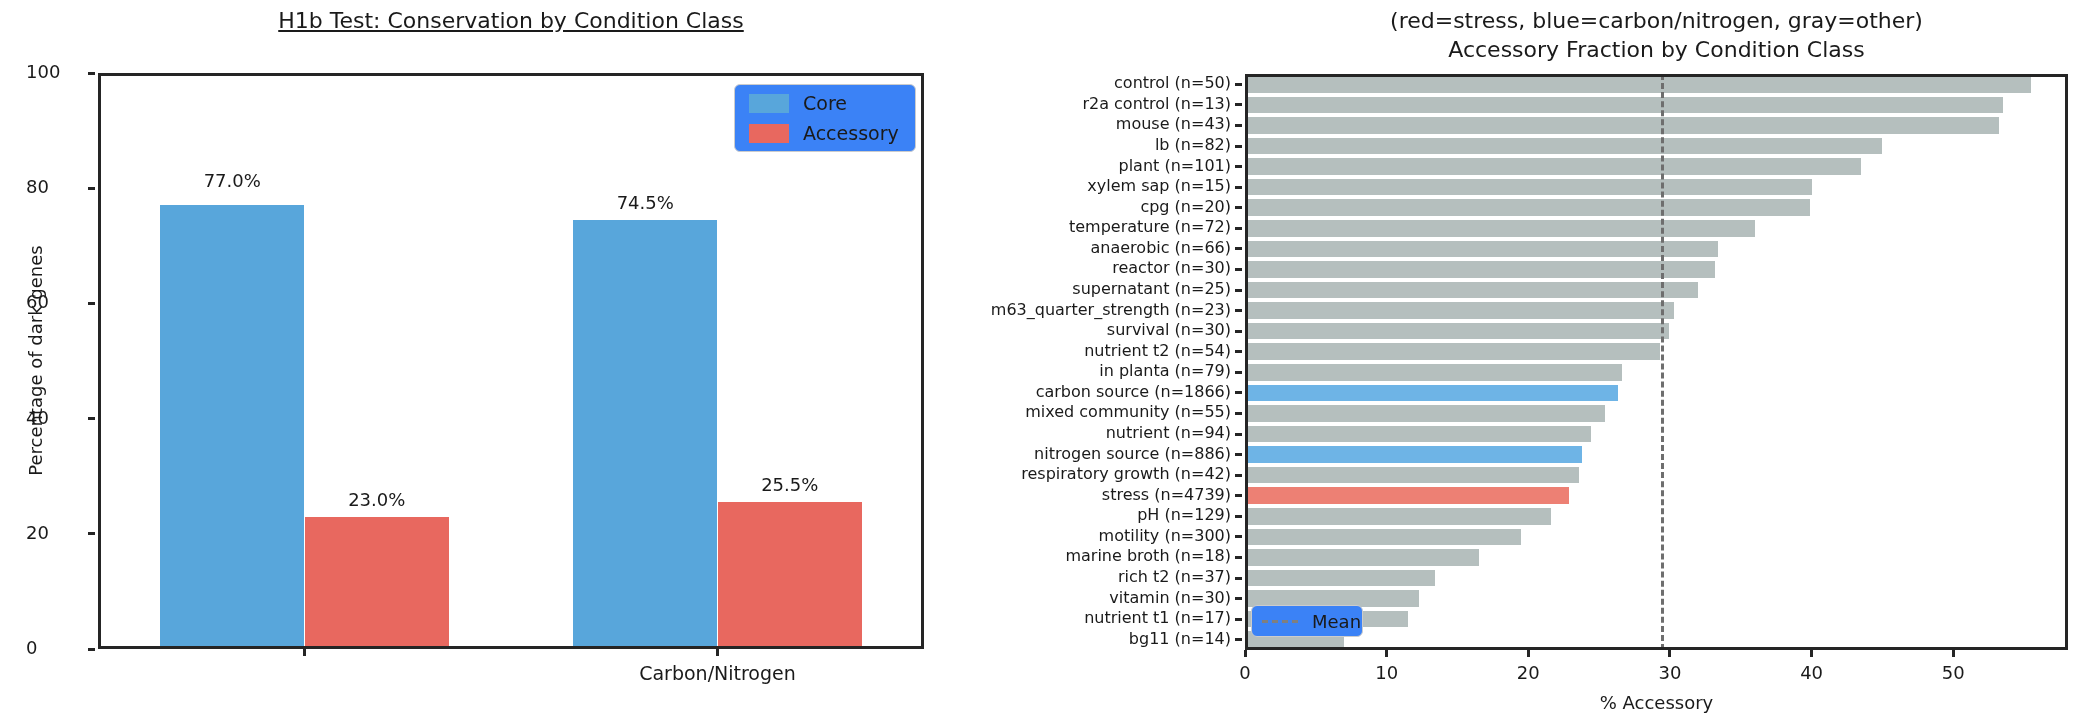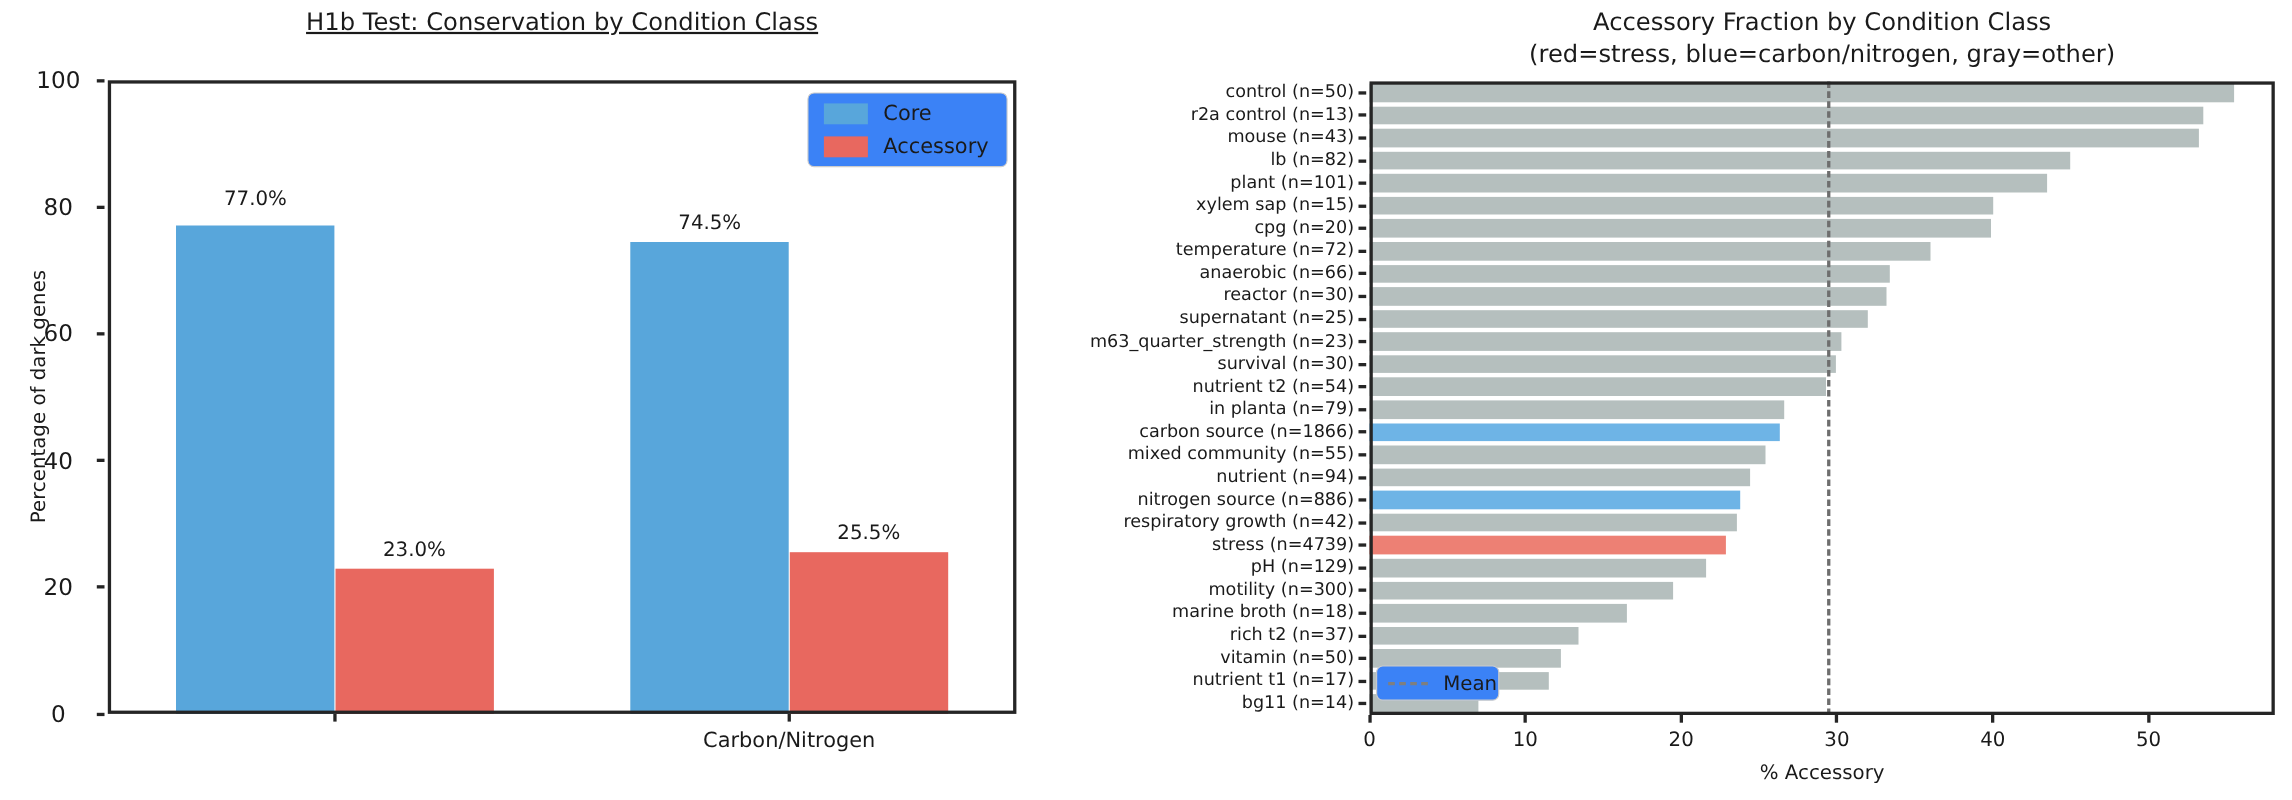--- a/index.html
+++ b/index.html
@@ -4,21 +4,21 @@
 <style>
   html,body{margin:0;padding:0;background:#ffffff;}
   .fig{position:relative;width:2084px;height:727px;background:#ffffff;
        font-family:"DejaVu Sans","Liberation Sans",sans-serif;color:#1a1a1a;overflow:hidden;}
   .title-block{position:absolute;text-align:center;font-size:22px;line-height:29px;color:#1a1a1a;}
   .plot{position:absolute;}
   .frame{position:absolute;inset:0;border:3px solid #252525;pointer-events:none;z-index:6;}
   .bar{position:absolute;z-index:2;}
   .ytick-mark{position:absolute;width:7px;height:3px;background:#252525;z-index:5;}
   .xtick-mark{position:absolute;width:3px;height:7px;background:#252525;z-index:5;}
-  .ytick-label{position:absolute;text-align:center;font-size:21px;}
+  .ytick-label{position:absolute;text-align:left;font-size:18px;}
   .cat-label{position:absolute;text-align:right;font-size:16px;white-space:nowrap;}
   .xtick-label{position:absolute;text-align:center;font-size:18px;}
   .xcat-label{position:absolute;text-align:center;font-size:19px;}
   .bar-value-label{position:absolute;text-align:center;font-size:18px;z-index:3;}
   .axis-label{position:absolute;font-size:18px;text-align:center;}
   .ylabel-rot{transform:rotate(-90deg);transform-origin:center center;white-space:nowrap;}
   .legend-box{position:absolute;background:#3b82f6;border:1.5px solid #cccccc;border-radius:6px;
               z-index:8;display:flex;flex-direction:column;justify-content:center;gap:8px;padding:10px 14px;box-sizing:border-box;}
   .legend-entry{display:flex;align-items:center;gap:14px;}
   .legend-swatch{width:40px;height:19px;flex:0 0 auto;}
@@ -70,22 +70,22 @@
         <div class="bar-value-label" style="left: 487.225px; top: 118.88px; width: 120px;">74.5%</div>
         <div class="bar" style="left: 206.5px; top: 443.52px; width: 144.55px; height: 132.48px; background: rgb(232, 104, 95);"></div>
         <div class="bar-value-label" style="left: 218.775px; top: 415.52px; width: 120px;">23.0%</div>
         <div class="bar" style="left: 619.5px; top: 429.12px; width: 144.55px; height: 146.88px; background: rgb(232, 104, 95);"></div>
         <div class="bar-value-label" style="left: 631.775px; top: 401.12px; width: 120px;">25.5%</div>
       </div>
   </section>
 
   <section>
     <div class="title-block" style="left:1245px;top:6px;width:823px;">
+      <div>(red=stress, blue=carbon/nitrogen, gray=other)</div>
       <div>Accessory Fraction by Condition Class</div>
-      <div>(red=stress, blue=carbon/nitrogen, gray=other)</div>
     </div>
     <div class="axis-label" style="left:1245px;top:692px;width:823px;">% Accessory</div>
     <div class="plot" id="plot2" style="left:1245px;top:74px;width:823px;height:576px;">
       <div class="frame"></div>
       <div class="mean-line" id="meanline" style="left: 416.458px; border-left-color: rgb(110, 110, 110);"></div>
       <div class="legend-box" style="left:6px;top:531px;width:112px;height:32px;padding:4px 10px;">
         <div class="legend-entry">
           <span class="legend-dash"></span>
           <span class="legend-label-sm">Mean</span>
         </div>
@@ -171,21 +171,21 @@
         <div class="ytick-mark" style="left: -10px; top: 461.357px;"></div>
         <div class="cat-label" style="left: -276px; top: 451.857px; width: 262px;">motility (n=300)</div>
         <div class="bar" style="left: 0px; top: 454.607px; width: 276.222px; height: 16.5px; background: rgb(181, 191, 190);"></div>
         <div class="ytick-mark" style="left: -10px; top: 481.929px;"></div>
         <div class="cat-label" style="left: -276px; top: 472.429px; width: 262px;">marine broth (n=18)</div>
         <div class="bar" style="left: 0px; top: 475.179px; width: 233.726px; height: 16.5px; background: rgb(181, 191, 190);"></div>
         <div class="ytick-mark" style="left: -10px; top: 502.5px;"></div>
         <div class="cat-label" style="left: -276px; top: 493px; width: 262px;">rich t2 (n=37)</div>
         <div class="bar" style="left: 0px; top: 495.75px; width: 189.814px; height: 16.5px; background: rgb(181, 191, 190);"></div>
         <div class="ytick-mark" style="left: -10px; top: 523.071px;"></div>
-        <div class="cat-label" style="left: -276px; top: 513.571px; width: 262px;">vitamin (n=50)</div>
+        <div class="cat-label" style="left: -276px; top: 513.571px; width: 262px;">vitamin (n=30)</div>
         <div class="bar" style="left: 0px; top: 516.321px; width: 174.232px; height: 16.5px; background: rgb(181, 191, 190);"></div>
         <div class="ytick-mark" style="left: -10px; top: 543.643px;"></div>
         <div class="cat-label" style="left: -276px; top: 534.143px; width: 262px;">nutrient t1 (n=17)</div>
         <div class="bar" style="left: 0px; top: 536.893px; width: 162.9px; height: 16.5px; background: rgb(181, 191, 190);"></div>
         <div class="ytick-mark" style="left: -10px; top: 564.214px;"></div>
         <div class="cat-label" style="left: -276px; top: 554.714px; width: 262px;">bg11 (n=14)</div>
         <div class="bar" style="left: 0px; top: 557.464px; width: 99.1566px; height: 16.5px; background: rgb(181, 191, 190);"></div>
       </div>
   </section>
 

